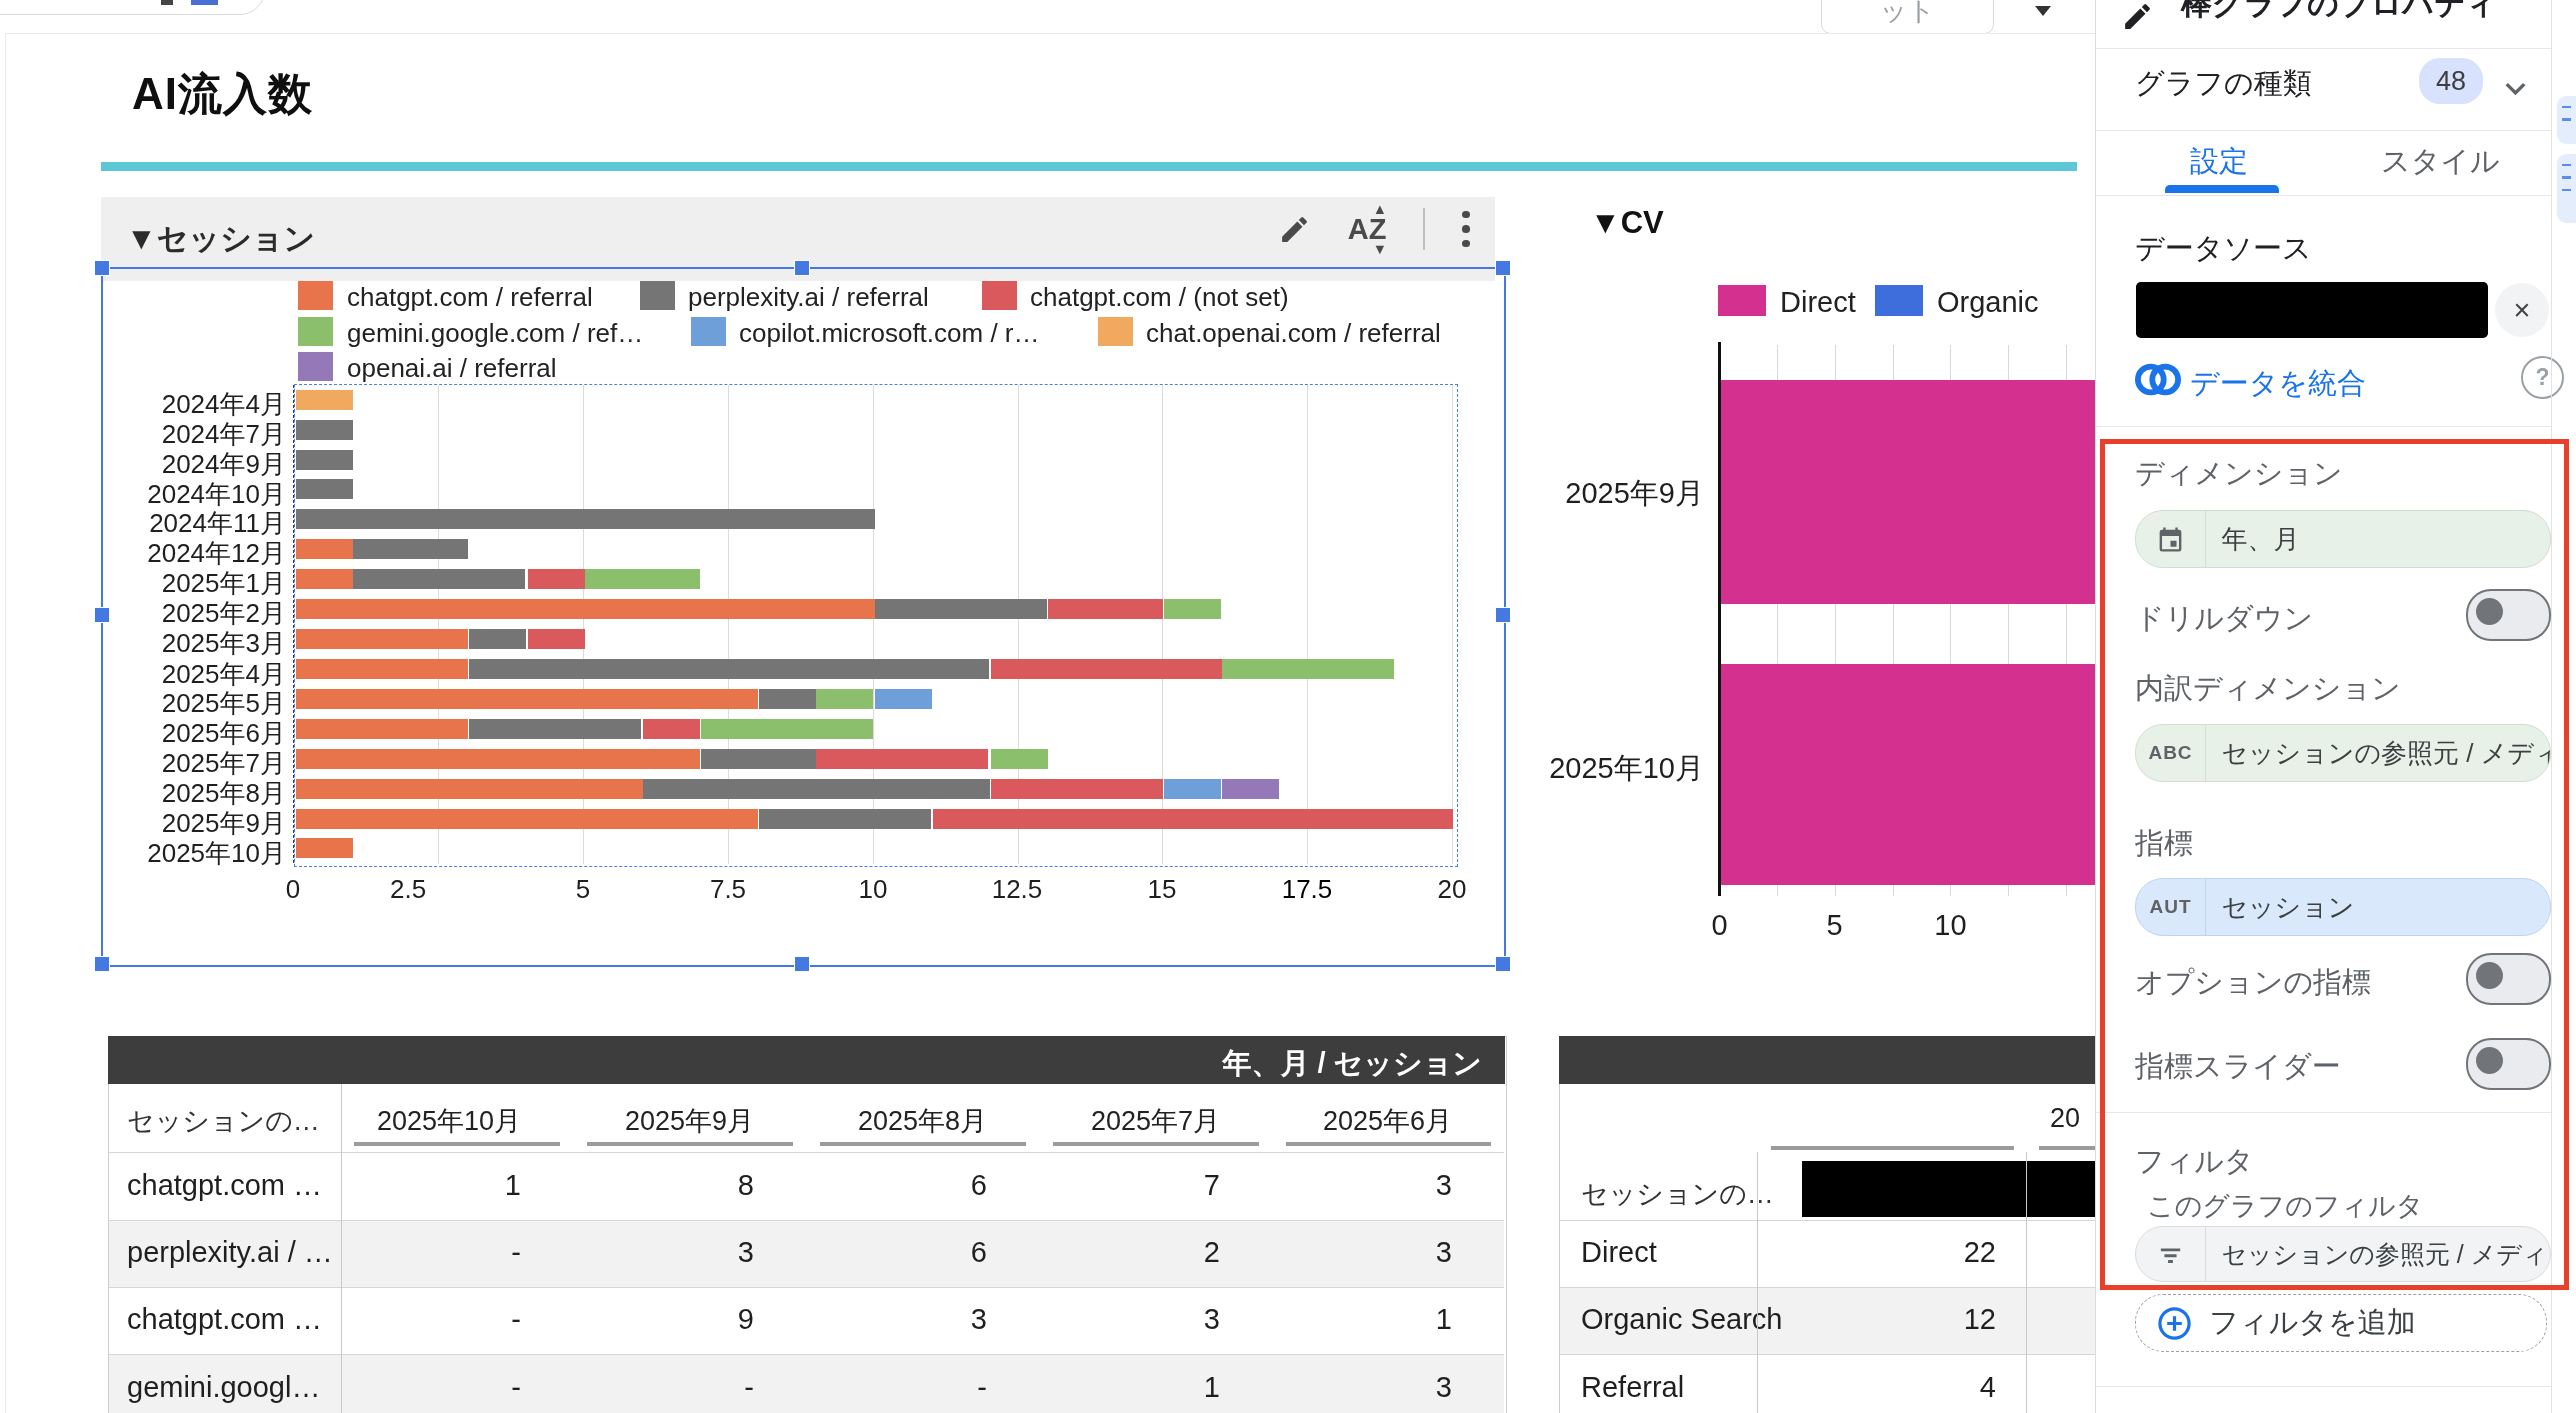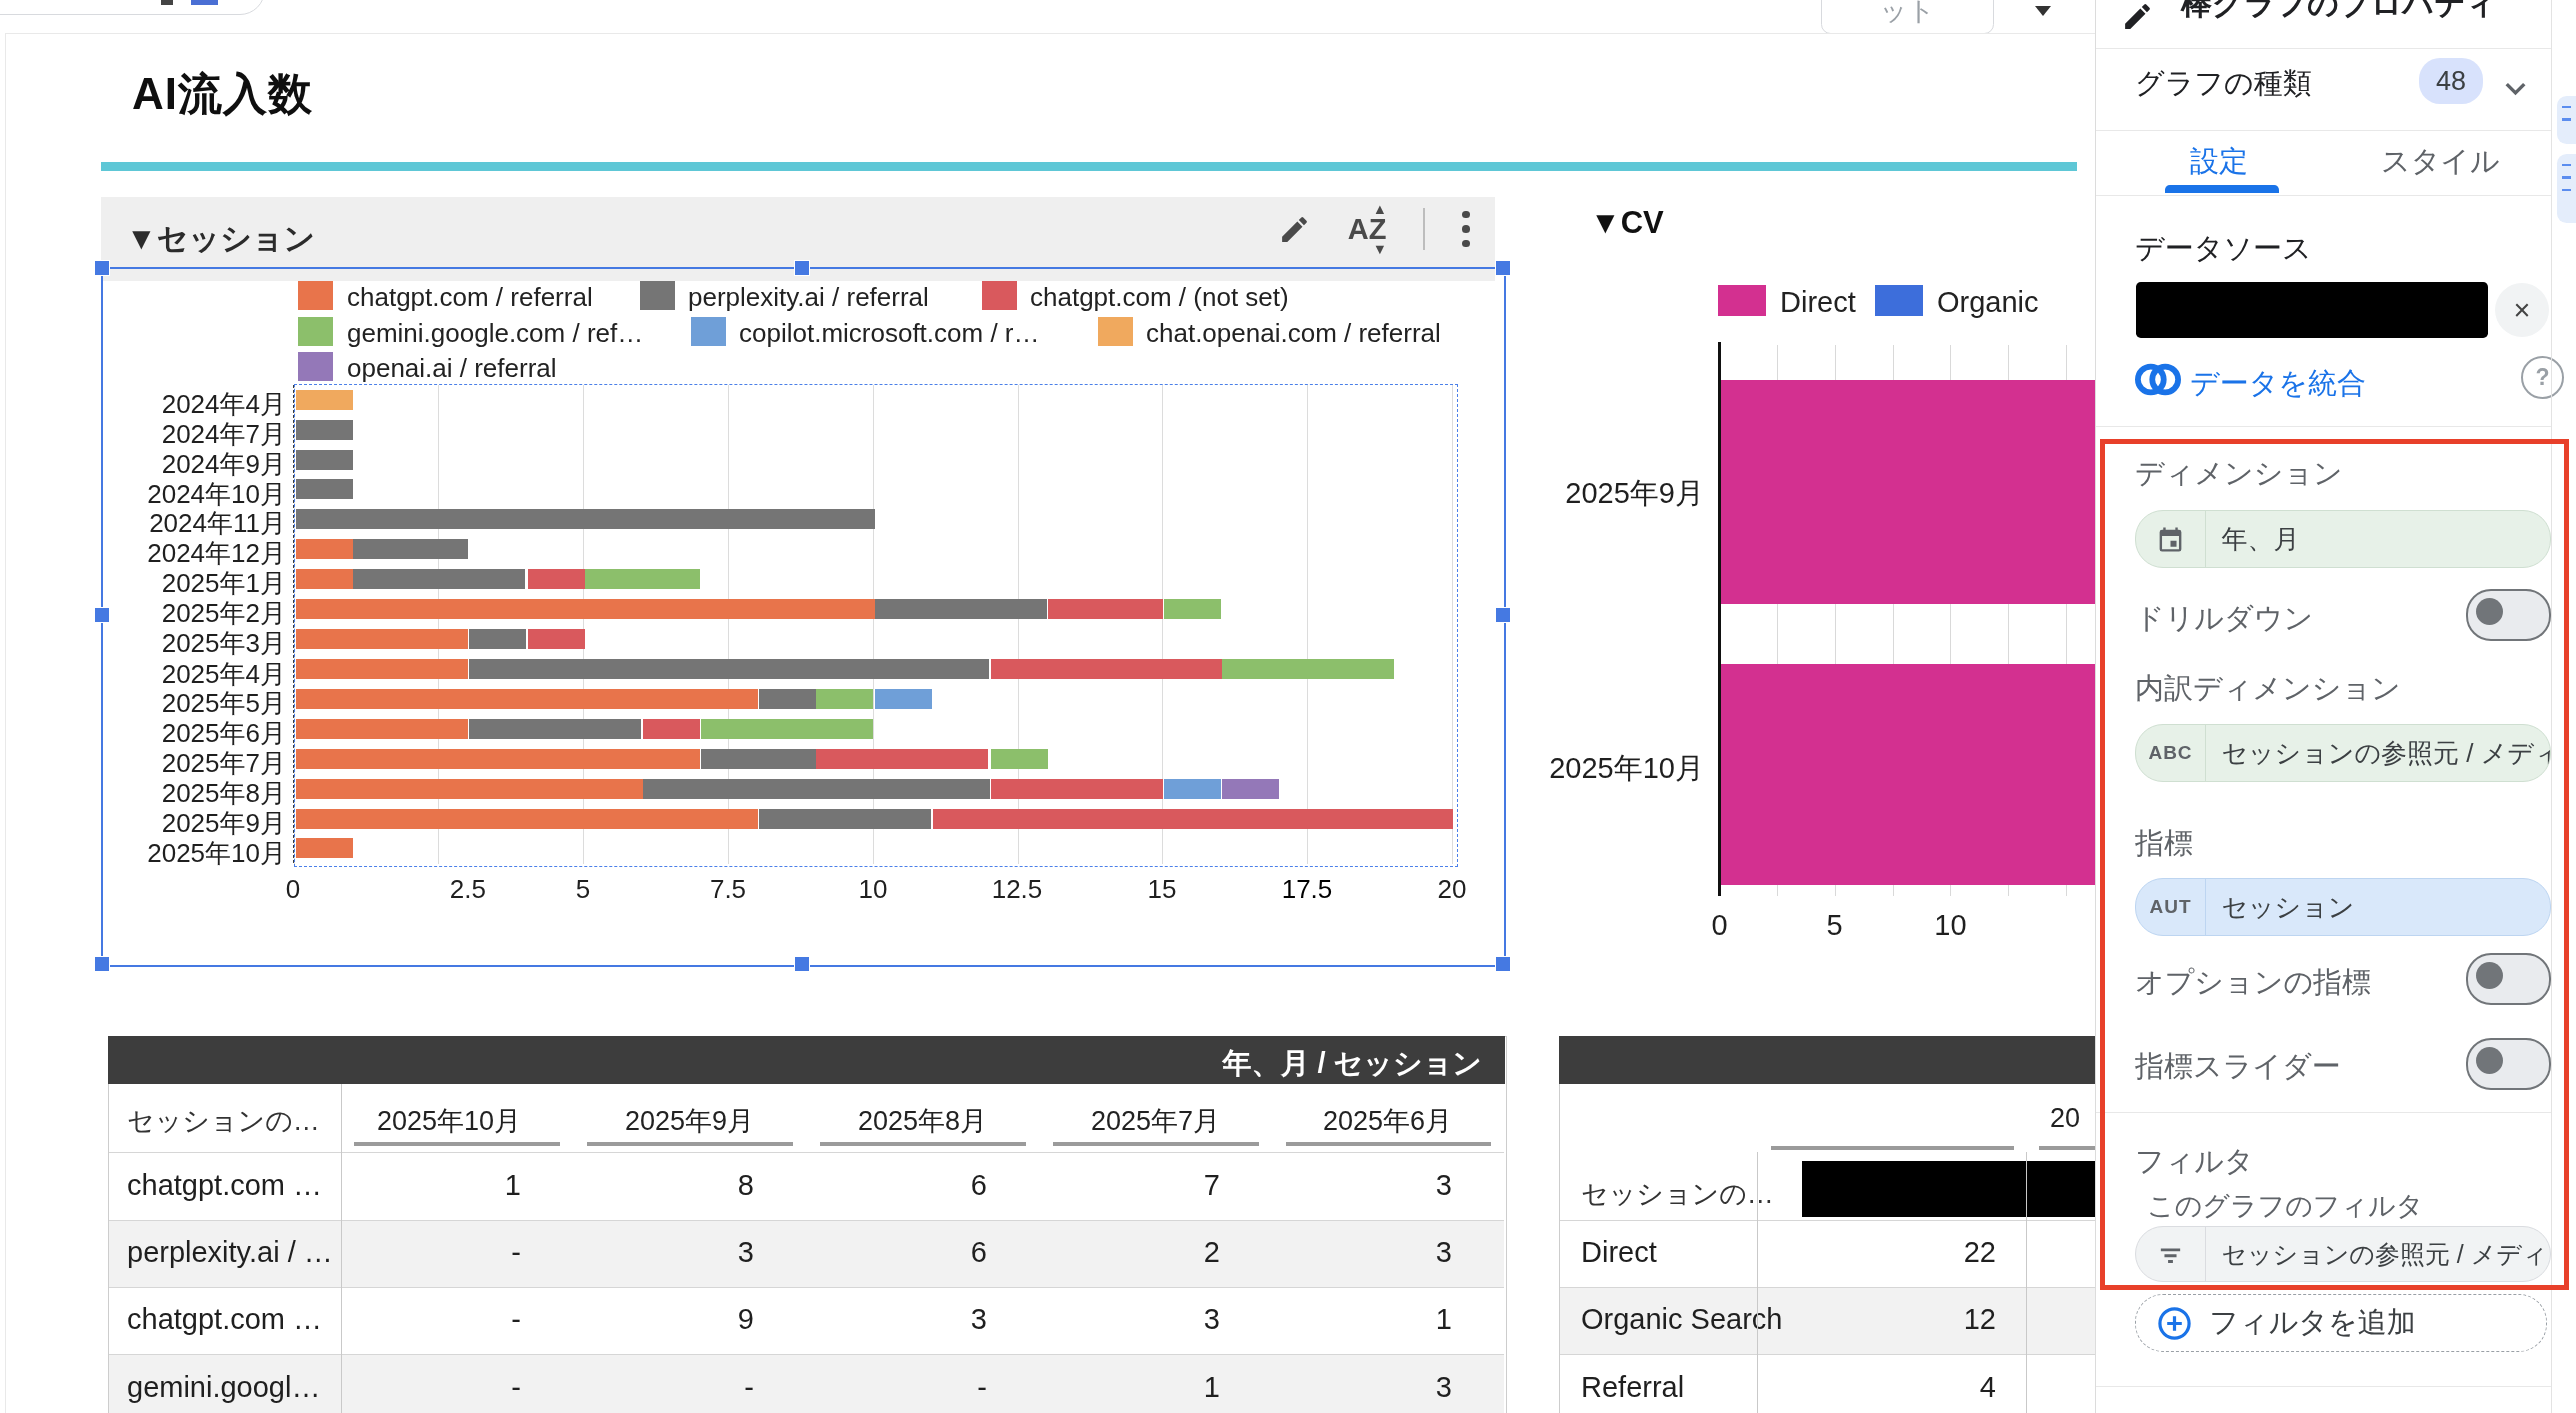--- a/index.html
+++ b/index.html
@@ -182,21 +182,21 @@
       <div style="position: absolute; left: 296px; top: 779px; width: 347px; height: 20px; background: rgb(232, 116, 75);"></div>
       <div style="position: absolute; left: 643px; top: 779px; width: 347px; height: 20px; background: rgb(117, 117, 117);"></div>
       <div style="position: absolute; left: 991px; top: 779px; width: 172px; height: 20px; background: rgb(217, 89, 93);"></div>
       <div style="position: absolute; left: 1164px; top: 779px; width: 57px; height: 20px; background: rgb(111, 159, 216);"></div>
       <div style="position: absolute; left: 1222px; top: 779px; width: 57px; height: 20px; background: rgb(148, 120, 184);"></div>
       <div style="position: absolute; left: 296px; top: 809px; width: 462px; height: 20px; background: rgb(232, 116, 75);"></div>
       <div style="position: absolute; left: 759px; top: 809px; width: 172px; height: 20px; background: rgb(117, 117, 117);"></div>
       <div style="position: absolute; left: 933px; top: 809px; width: 520px; height: 20px; background: rgb(217, 89, 93);"></div>
       <div style="position: absolute; left: 296px; top: 838px; width: 57px; height: 20px; background: rgb(232, 116, 75);"></div>
       <div style="position: absolute; left: 245px; top: 874px; width: 96px; text-align: center; font-size: 26px; color: rgb(31, 31, 31);">0</div>
-      <div style="position: absolute; left: 390px; top: 874px; width: 96px; text-align: right; font-size: 26px; color: rgb(31, 31, 31);">2.5</div>
+      <div style="position: absolute; left: 390px; top: 874px; width: 96px; text-align: left; font-size: 26px; color: rgb(31, 31, 31);">2.5</div>
       <div style="position: absolute; left: 535px; top: 874px; width: 96px; text-align: center; font-size: 26px; color: rgb(31, 31, 31);">5</div>
       <div style="position: absolute; left: 680px; top: 874px; width: 96px; text-align: center; font-size: 26px; color: rgb(31, 31, 31);">7.5</div>
       <div style="position: absolute; left: 825px; top: 874px; width: 96px; text-align: center; font-size: 26px; color: rgb(31, 31, 31);">10</div>
       <div style="position: absolute; left: 969px; top: 874px; width: 96px; text-align: center; font-size: 26px; color: rgb(31, 31, 31);">12.5</div>
       <div style="position: absolute; left: 1114px; top: 874px; width: 96px; text-align: center; font-size: 26px; color: rgb(31, 31, 31);">15</div>
       <div style="position: absolute; left: 1259px; top: 874px; width: 96px; text-align: center; font-size: 26px; color: #000000;">17.5</div>
       <div style="position: absolute; left: 1404px; top: 874px; width: 96px; text-align: center; font-size: 26px; color: rgb(31, 31, 31);">20</div>
       <div style="position: absolute; left: 1590px; top: 205px; font-size: 31px; font-weight: bold; color: rgb(17, 17, 17); white-space: nowrap;">▼CV</div>
       <div style="position: absolute; left: 1718px; top: 285px; width: 48px; height: 31px; background: rgb(211, 48, 144);"></div>
       <div style="position: absolute; left: 1780px; top: 286px; font-size: 29px; color: rgb(34, 34, 34); white-space: nowrap;">Direct</div>

